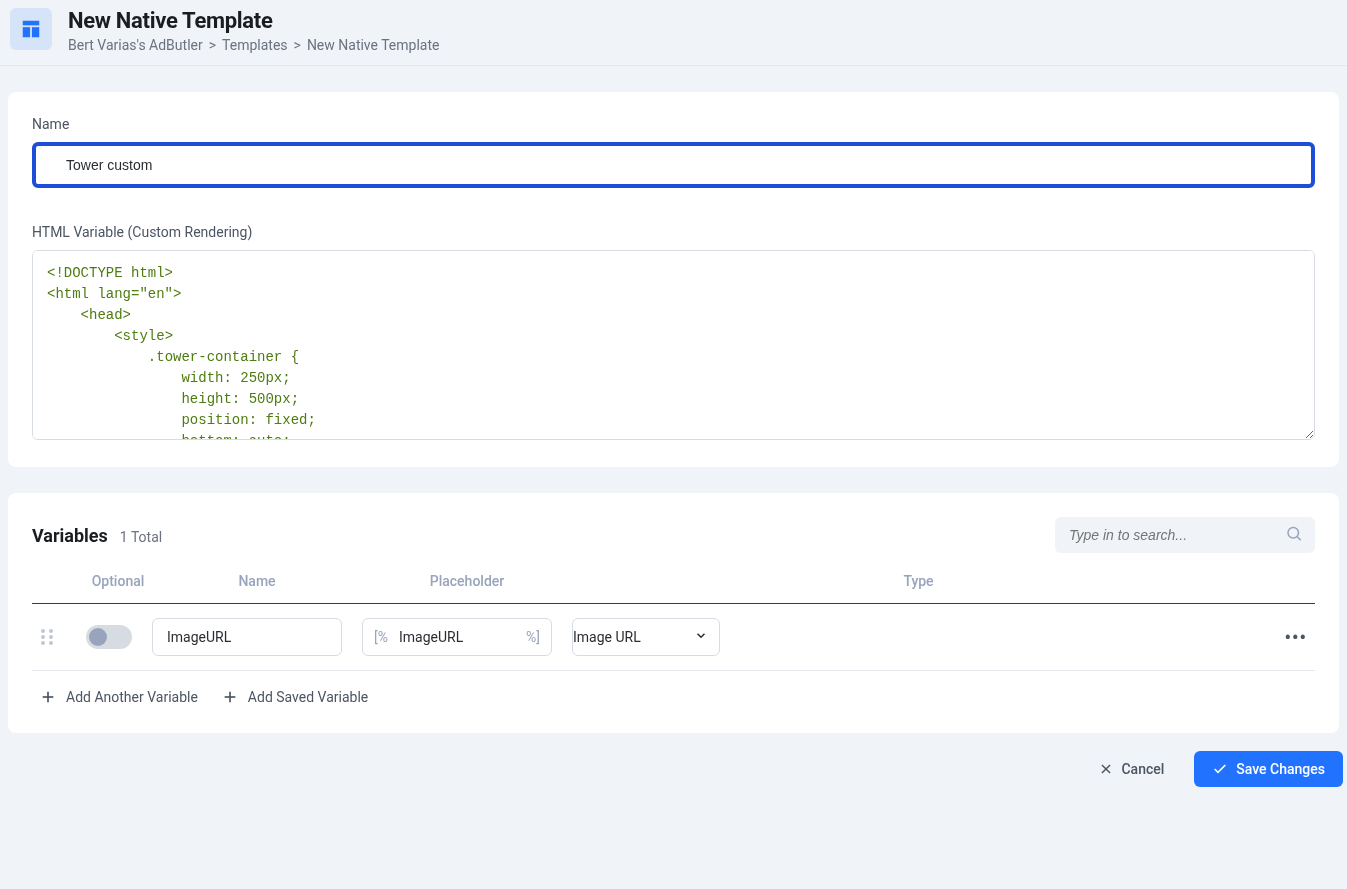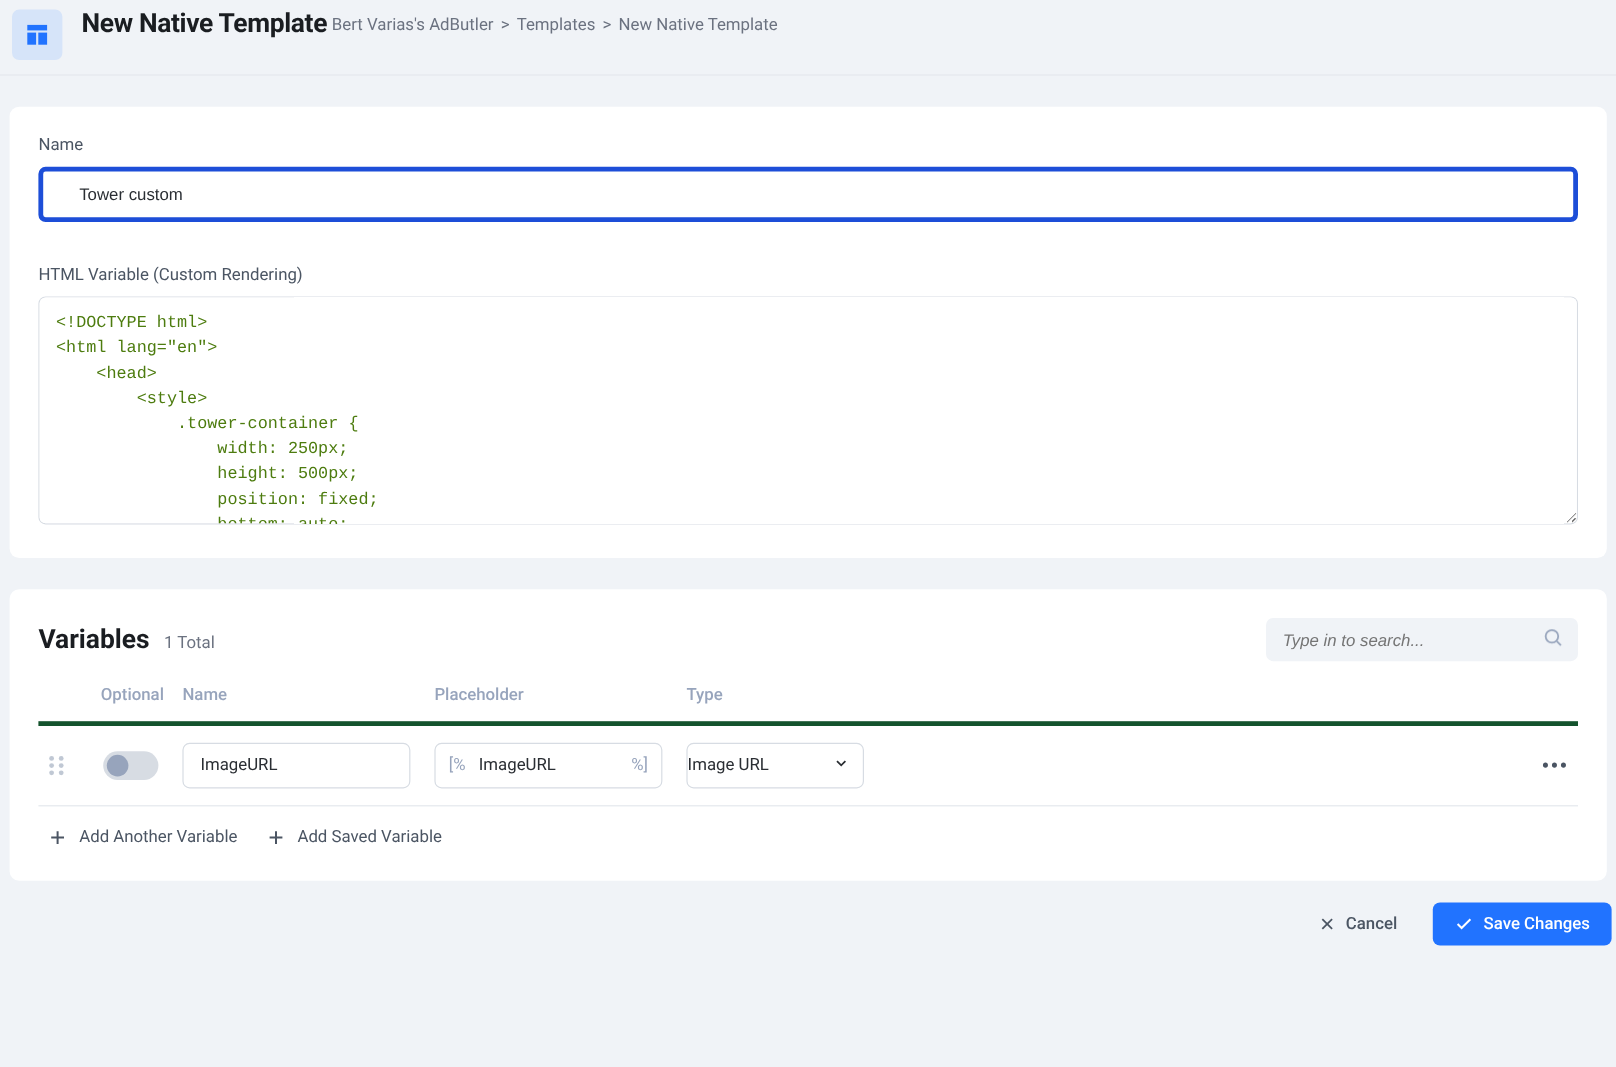--- a/index.html
+++ b/index.html
@@ -25,20 +25,21 @@
       height: 42px;
       background: #d6e4f9;
       border-radius: 6px;
       display: flex;
       align-items: center;
       justify-content: center;
       flex-shrink: 0;
     }
     .header-text {
       display: flex;
+      flex-direction: column;
       gap: 4px;
     }
     .page-title {
       font-size: 22px;
       font-weight: 700;
       color: #1a1d21;
       letter-spacing: -0.3px;
     }
     .breadcrumb {
       font-size: 14px;
@@ -91,21 +92,21 @@
       align-items: center;
       justify-content: space-between;
       margin-bottom: 20px;
     }
     .variables-title-group {
       display: flex;
       align-items: baseline;
       gap: 12px;
     }
     .variables-title {
-      font-size: 22px;
+      font-size: 18px;
       font-weight: 700;
       color: #1a1d21;
     }
     .variables-count {
       font-size: 14px;
       color: #6b7280;
     }
     .search-box {
       position: relative;
       width: 260px;
@@ -122,22 +123,23 @@
     }
     .search-icon {
       position: absolute;
       right: 12px;
       top: 50%;
       transform: translateY(-50%);
     }
     .table-headers {
       display: flex;
       padding: 0 0 14px 0;
-      border-bottom: 4px solid #14532d;
-      align-items: center;
+      border-bottom: 1px solid #14532d;
+      align-items: center;
+      text-align: center;
     }
     .th {
       font-size: 14px;
       color: #97a4bc;
       font-weight: 500;
     }
     .col-handle { width: 52px; }
     .col-optional { width: 68px; }
     .col-name { width: 210px; }
     .col-placeholder { width: 210px; }

